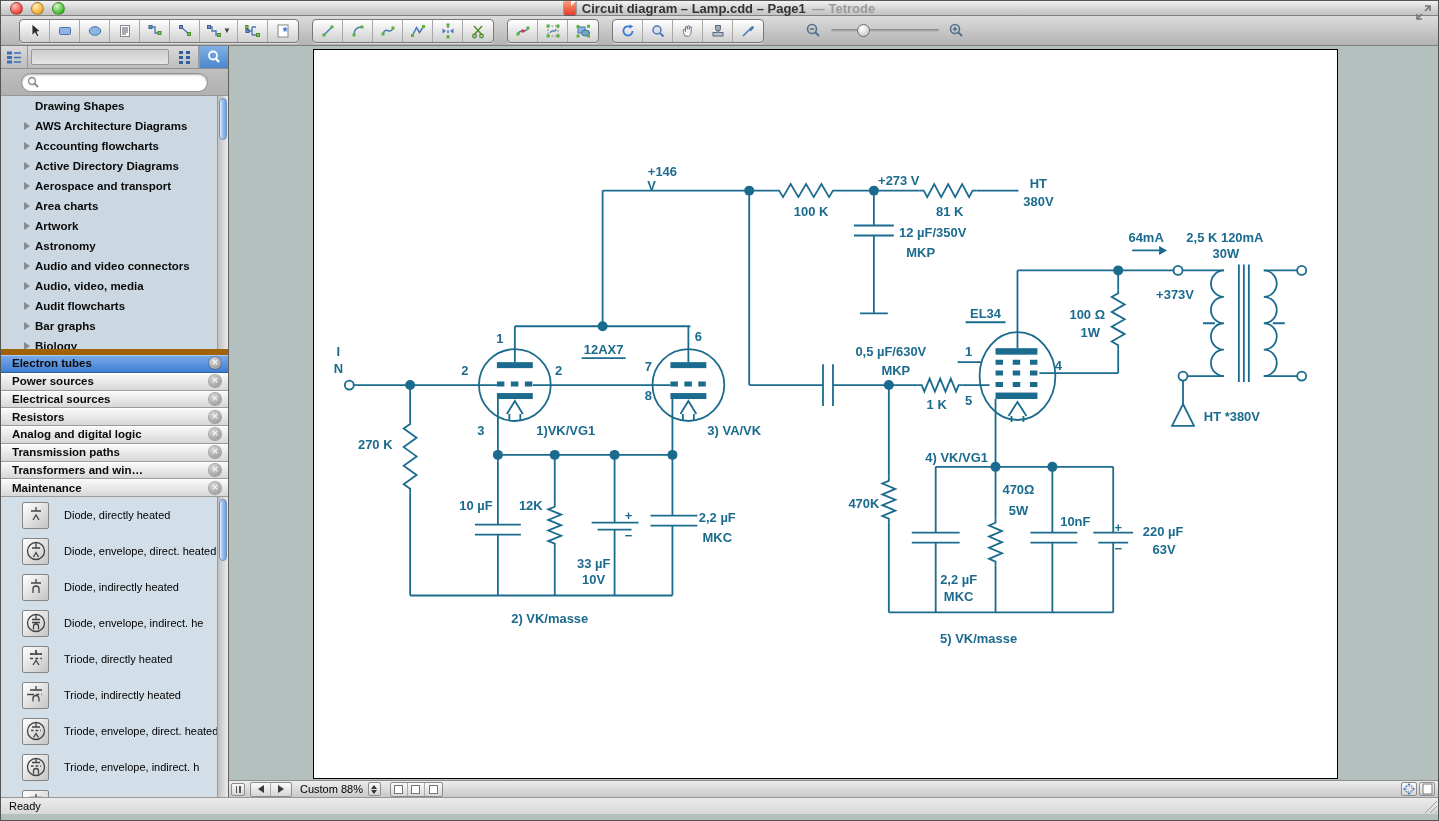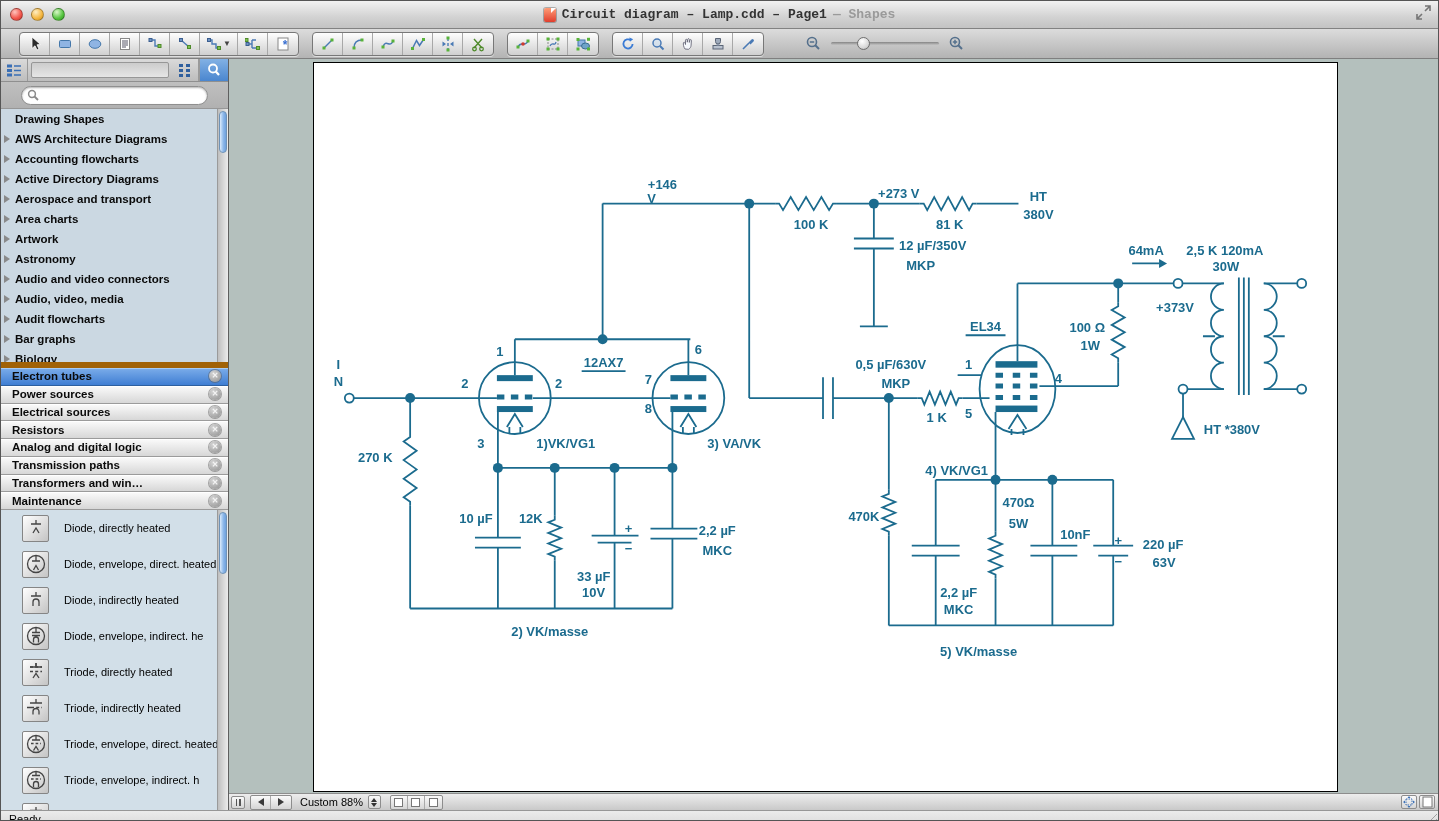--- a/index.html
+++ b/index.html
@@ -1,20 +1,20 @@
 <!DOCTYPE html>
 <html><head>
 <meta charset="utf-8">
 <style>
   * { margin:0; padding:0; box-sizing:border-box; }
   html,body { font-family:"Liberation Sans", sans-serif; }
   .window { width:1439px; height:821px; position:relative; overflow:hidden; background:#b4c0bd; border:1px solid #555; }
 
   
-  .titlebar { height:28px; background:linear-gradient(#f2f2f2,#d2d2d2 60%,#c3c3c3); border-bottom:1px solid #828282; position:relative; display:flex; align-items:center;font-family:Liberation Mono, monospace; }
+  .titlebar { height:15px; background:linear-gradient(#f2f2f2,#d2d2d2 60%,#c3c3c3); border-bottom:1px solid #828282; position:relative; display:flex; align-items:center; }
   .lights { display:flex; gap:8px; margin-left:9px; z-index:2; }
   .light { width:13px; height:13px; border-radius:50%; border:1px solid rgba(0,0,0,.3); }
   .light.red    { background:radial-gradient(circle at 35% 28%, #ffc4bd, #f2544a 60%, #b8392f); }
   .light.yellow { background:radial-gradient(circle at 35% 28%, #ffeec2, #f5b63f 60%, #c08a21); }
   .light.green  { background:radial-gradient(circle at 35% 28%, #d8f7c8, #54c43e 60%, #2f8f24); }
   .title-center { position:absolute; left:0; right:0; top:0; height:100%; display:flex; align-items:center; justify-content:center; gap:6px; font-size:13px; font-weight:700; color:#333; }
   .doc-icon { width:12px; height:14px; border-radius:2px; background:linear-gradient(#ff9d77,#e03e2d); position:relative; box-shadow:0 0 0 1px rgba(0,0,0,.25); }
   .doc-icon::after { content:""; position:absolute; right:0; top:0; border-left:5px solid #fff; border-bottom:5px solid transparent; }
   .locked { color:#9a9a9a; font-weight:700; }
   .fsicon { position:absolute; right:7px; top:4px; }
@@ -37,21 +37,21 @@
   .phead { height:23px; background:linear-gradient(#dadada,#bdbdbd); border-bottom:1px solid #8f8f8f; display:flex; align-items:stretch; }
   .pbtn { width:27px; display:flex; align-items:center; justify-content:center; border-right:1px solid #9a9a9a; }
   .pfield { flex:1; margin:3px 3px; background:linear-gradient(#cccccc,#e6e6e6); border:1px solid #979797; border-radius:2px; }
   .pbtn.search-on { width:29px; background:linear-gradient(#82b1e4,#4a86cf); border-left:1px solid #9a9a9a; border-right:none; }
 
   .searchrow { height:27px; background:linear-gradient(#bfbfbf,#b1b1b1); border-bottom:1px solid #979797; display:flex; align-items:center; padding:0 20px; }
   .spill { flex:1; height:19px; background:#fff; border:1px solid #8f8f8f; border-radius:10px; box-shadow:inset 0 1px 2px rgba(0,0,0,.3); display:flex; align-items:center; padding-left:5px; gap:4px; }
   .spill input { border:none; outline:none; background:transparent; flex:1; font-size:11px; min-width:0; }
 
   .liblist { height:253px; position:relative; overflow:hidden; background:#cbd8e2; }
-  .librow { height:20px; display:flex; align-items:center; font-size:11.5px; font-weight:700; color:#0a0a0a; padding-left:3px; }
+  .librow { height:20px; display:flex; align-items:center; font-size:11.5px; font-weight:700; color:#0a0a0a; padding-left:23px; }
   .librow .arr { width:11px; display:flex; align-items:center; }
   .tri { width:0; height:0; border-left:6px solid #8a8a8a; border-top:4px solid transparent; border-bottom:4px solid transparent; }
   .vscroll { position:absolute; right:0; top:0; bottom:0; width:11px; background:linear-gradient(to right,#bfbfbf,#ececec); border-left:1px solid #9a9a9a; }
   .vthumb { position:absolute; left:1px; width:8px; border-radius:4px; border:1px solid #6f93b8; background:linear-gradient(to right,#dcebfb,#8db8ea 55%,#6fa0dc); }
 
   .openlibs { border-top:6px solid #a16207; }
   .olrow { height:17.75px; display:flex; align-items:center; padding:0 7px 0 11px; font-size:11.5px; font-weight:700; color:#0a0a0a; background:linear-gradient(#fbfbfb,#d7d7d7); border-bottom:1px solid #9b9b9b; box-shadow:inset 0 1px 0 #ffffff; }
   .olrow.selected { background:linear-gradient(#7cadea,#3f7ed3); border-bottom-color:#2d5f9f; box-shadow:inset 0 1px 0 #a9cbf2; }
   .olclose { margin-left:auto; width:12px; height:12px; border-radius:50%; background:radial-gradient(circle at 35% 30%,#d6d6d6,#8e8e8e); color:#f4f4f4; font-size:8px; line-height:12px; text-align:center; font-weight:700; box-shadow:0 0 0 1px rgba(90,90,90,.5); }
 
@@ -106,21 +106,21 @@
 
   <div class="titlebar">
     <div class="lights">
       <div class="light red"></div>
       <div class="light yellow"></div>
       <div class="light green"></div>
     </div>
     <div class="title-center">
       <span class="doc-icon"></span>
       <span>Circuit diagram – Lamp.cdd – Page1</span>
-      <span class="locked">— Shapes</span>
+      <span class="locked">— Tetrode</span>
     </div>
     <div class="fsicon">
       <svg width="15" height="15">
           <path d="M9,1 H14 V6 M14,1 L9,6 M6,14 H1 V9 M1,14 L6,9" stroke="#767676" stroke-width="1.6" fill="none"></path>
         </svg>
     </div>
   </div>
 
   <div class="toolbar">
     <div class="tgroup">

